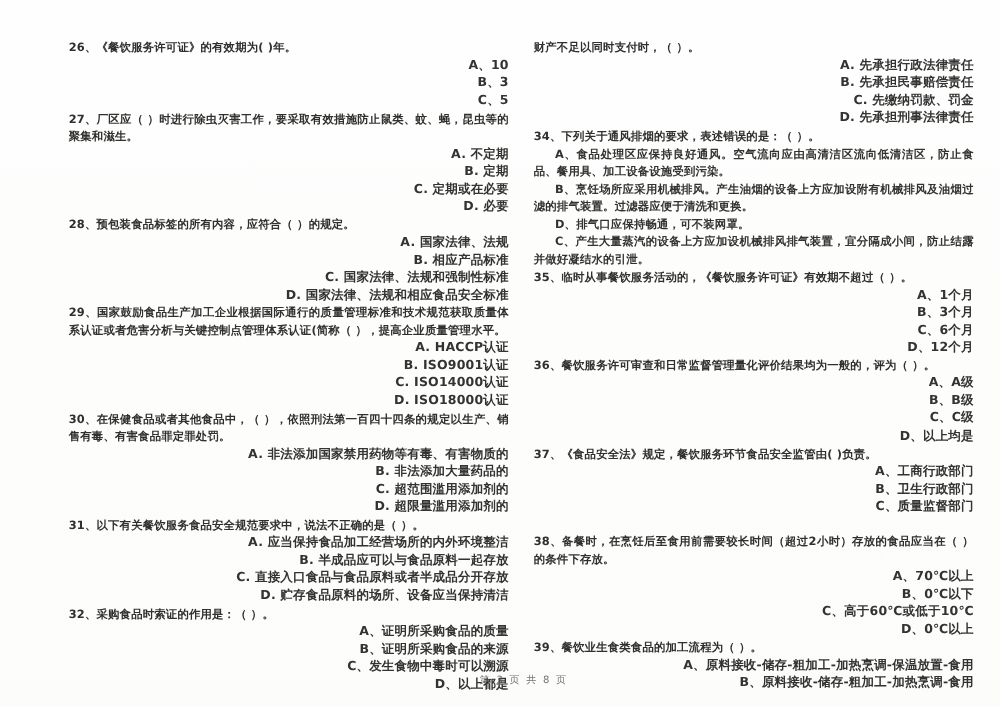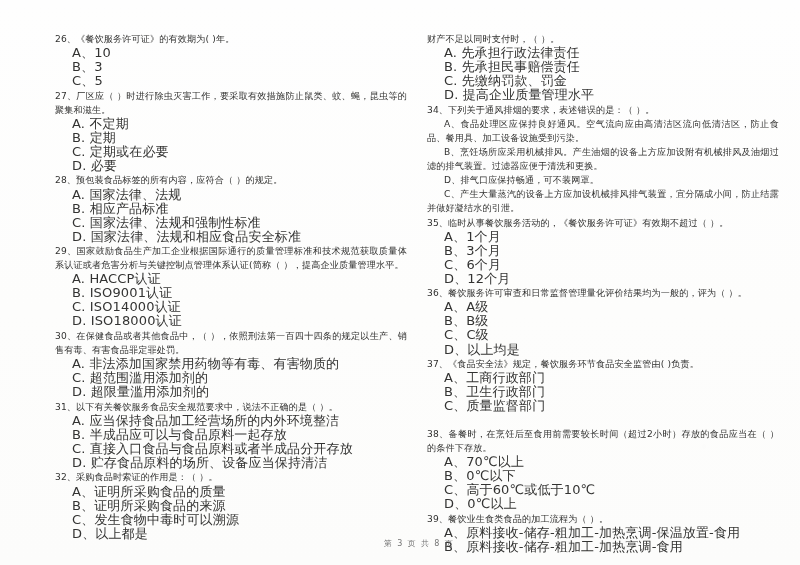--- a/index.html
+++ b/index.html
@@ -48,38 +48,40 @@
   .col {
     width: 352px;
     flex: 0 0 352px;
   }
   .col.right {
     margin-left: 4px;
   }
 
   .q {
     margin: 0 0 0.5px 0;
+    font-weight: bold;
   }
   .q-stem {
     font-size: 9.1px;
     line-height: 14.05px;
     text-indent: 0;
     letter-spacing: .15px;
     color: #30302f;
     margin: 0;
     text-align: justify;
     text-justify: inter-ideograph;
   }
   .opt {
-    font-size: 13px;
+    font-size: 10px;
     line-height: 14.05px;
     padding-left: 17px;
     letter-spacing: .15px;
     color: #333332;
     margin: 0;
+    text-align: right;
   }
   
   .opt-long {
     font-size: 9.1px;
     line-height: 14.05px;
     text-indent: 17px;
     letter-spacing: .15px;
     color: #333332;
     margin: 0;
     text-align: justify;
@@ -147,20 +149,21 @@
         <p class="q-stem">29、国家鼓励食品生产加工企业根据国际通行的质量管理标准和技术规范获取质量体系认证或者危害分析与关键控制点管理体系认证(简称（      ），提高企业质量管理水平。</p>
         <p class="opt">A. HACCP认证</p>
         <p class="opt">B. ISO9001认证</p>
         <p class="opt">C. ISO14000认证</p>
         <p class="opt">D. ISO18000认证</p>
       </div>
 
       <div class="q">
         <p class="q-stem">30、在保健食品或者其他食品中，（      ），依照刑法第一百四十四条的规定以生产、销售有毒、有害食品罪定罪处罚。</p>
         <p class="opt">A. 非法添加国家禁用药物等有毒、有害物质的</p>
+        <p class="opt">B. 非法添加大量药品的</p>
         <p class="opt">C. 超范围滥用添加剂的</p>
         <p class="opt">D. 超限量滥用添加剂的</p>
       </div>
 
       <div class="q">
         <p class="q-stem">31、以下有关餐饮服务食品安全规范要求中，说法不正确的是（      ）。</p>
         <p class="opt">A. 应当保持食品加工经营场所的内外环境整洁</p>
         <p class="opt">B. 半成品应可以与食品原料一起存放</p>
         <p class="opt">C. 直接入口食品与食品原料或者半成品分开存放</p>
         <p class="opt">D. 贮存食品原料的场所、设备应当保持清洁</p>
@@ -176,21 +179,21 @@
 
     </div>
 
     <div class="col right">
 
       <div class="q">
         <p class="q-stem">财产不足以同时支付时，（      ）。</p>
         <p class="opt">A. 先承担行政法律责任</p>
         <p class="opt">B. 先承担民事赔偿责任</p>
         <p class="opt">C. 先缴纳罚款、罚金</p>
-        <p class="opt">D. 提高企业质量管理水平</p>
+        <p class="opt">D. 先承担刑事法律责任</p>
       </div>
 
       <div class="q">
         <p class="q-stem">34、下列关于通风排烟的要求，表述错误的是：（      ）。</p>
         <p class="opt-long">A、食品处理区应保持良好通风。空气流向应由高清洁区流向低清洁区，防止食品、餐用具、加工设备设施受到污染。</p>
         <p class="opt-long">B、烹饪场所应采用机械排风。产生油烟的设备上方应加设附有机械排风及油烟过滤的排气装置。过滤器应便于清洗和更换。</p>
         <p class="opt-long">D、排气口应保持畅通，可不装网罩。</p>
         <p class="opt-long">C、产生大量蒸汽的设备上方应加设机械排风排气装置，宜分隔成小间，防止结露并做好凝结水的引泄。</p>
       </div>
 

